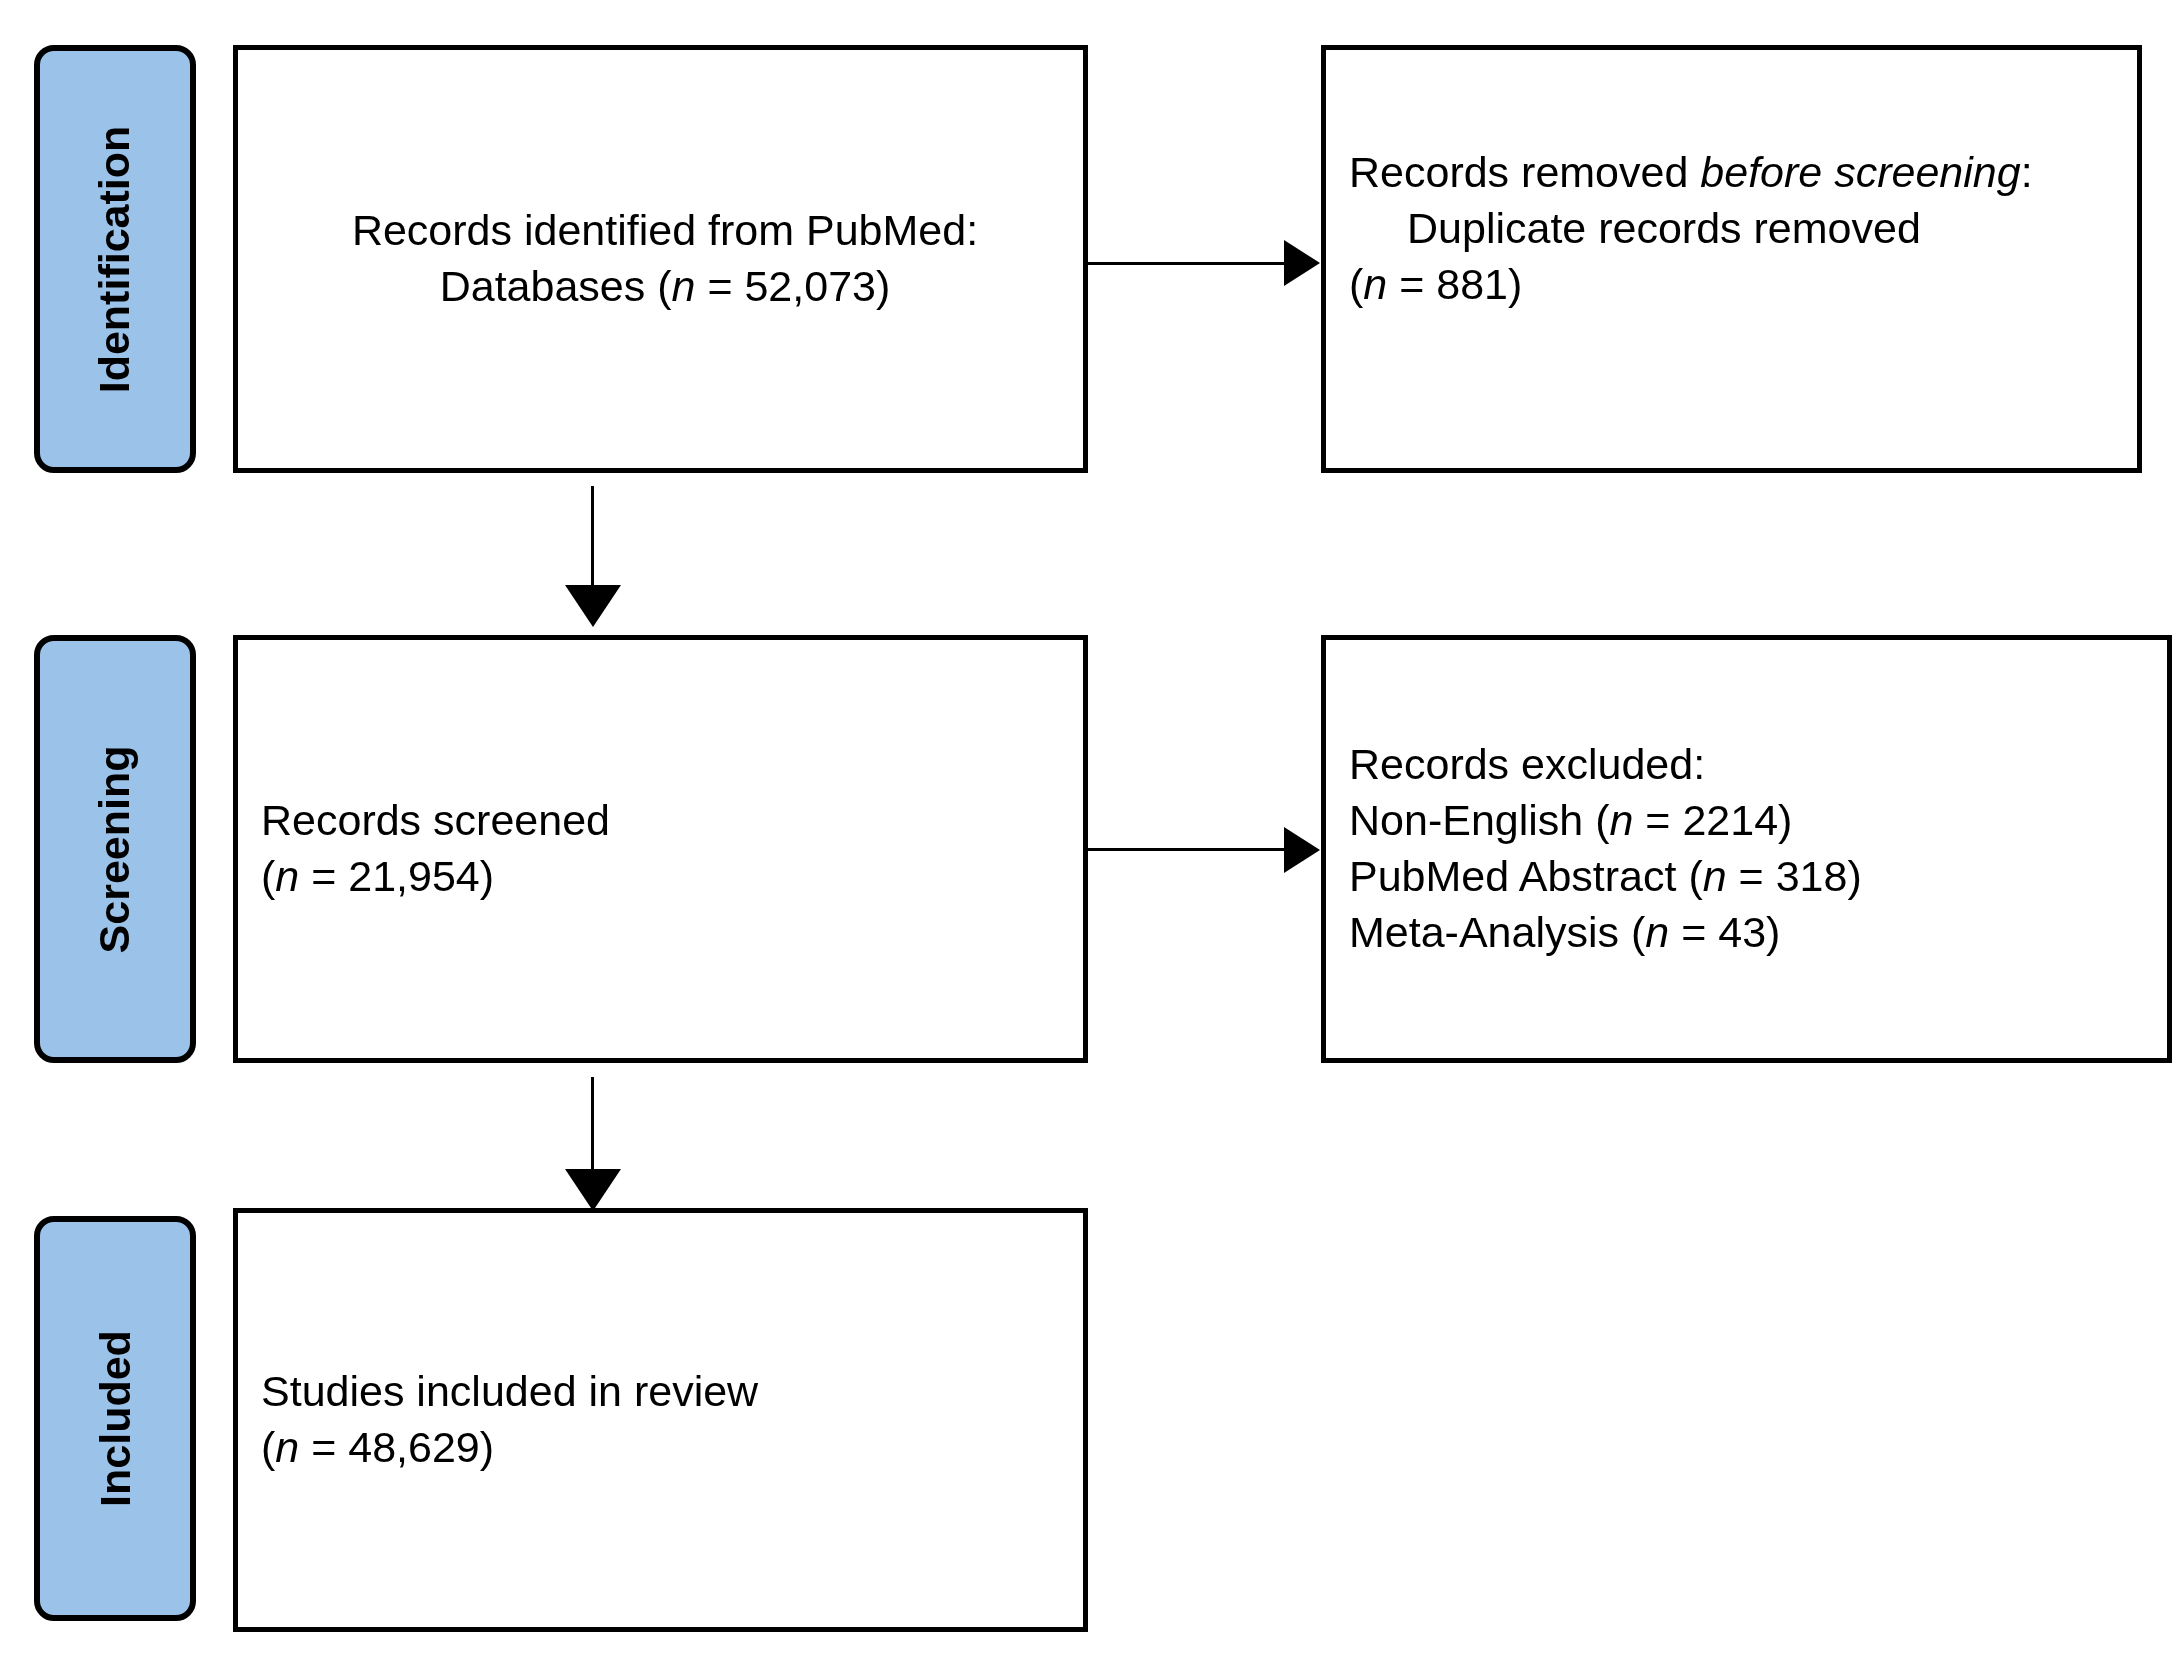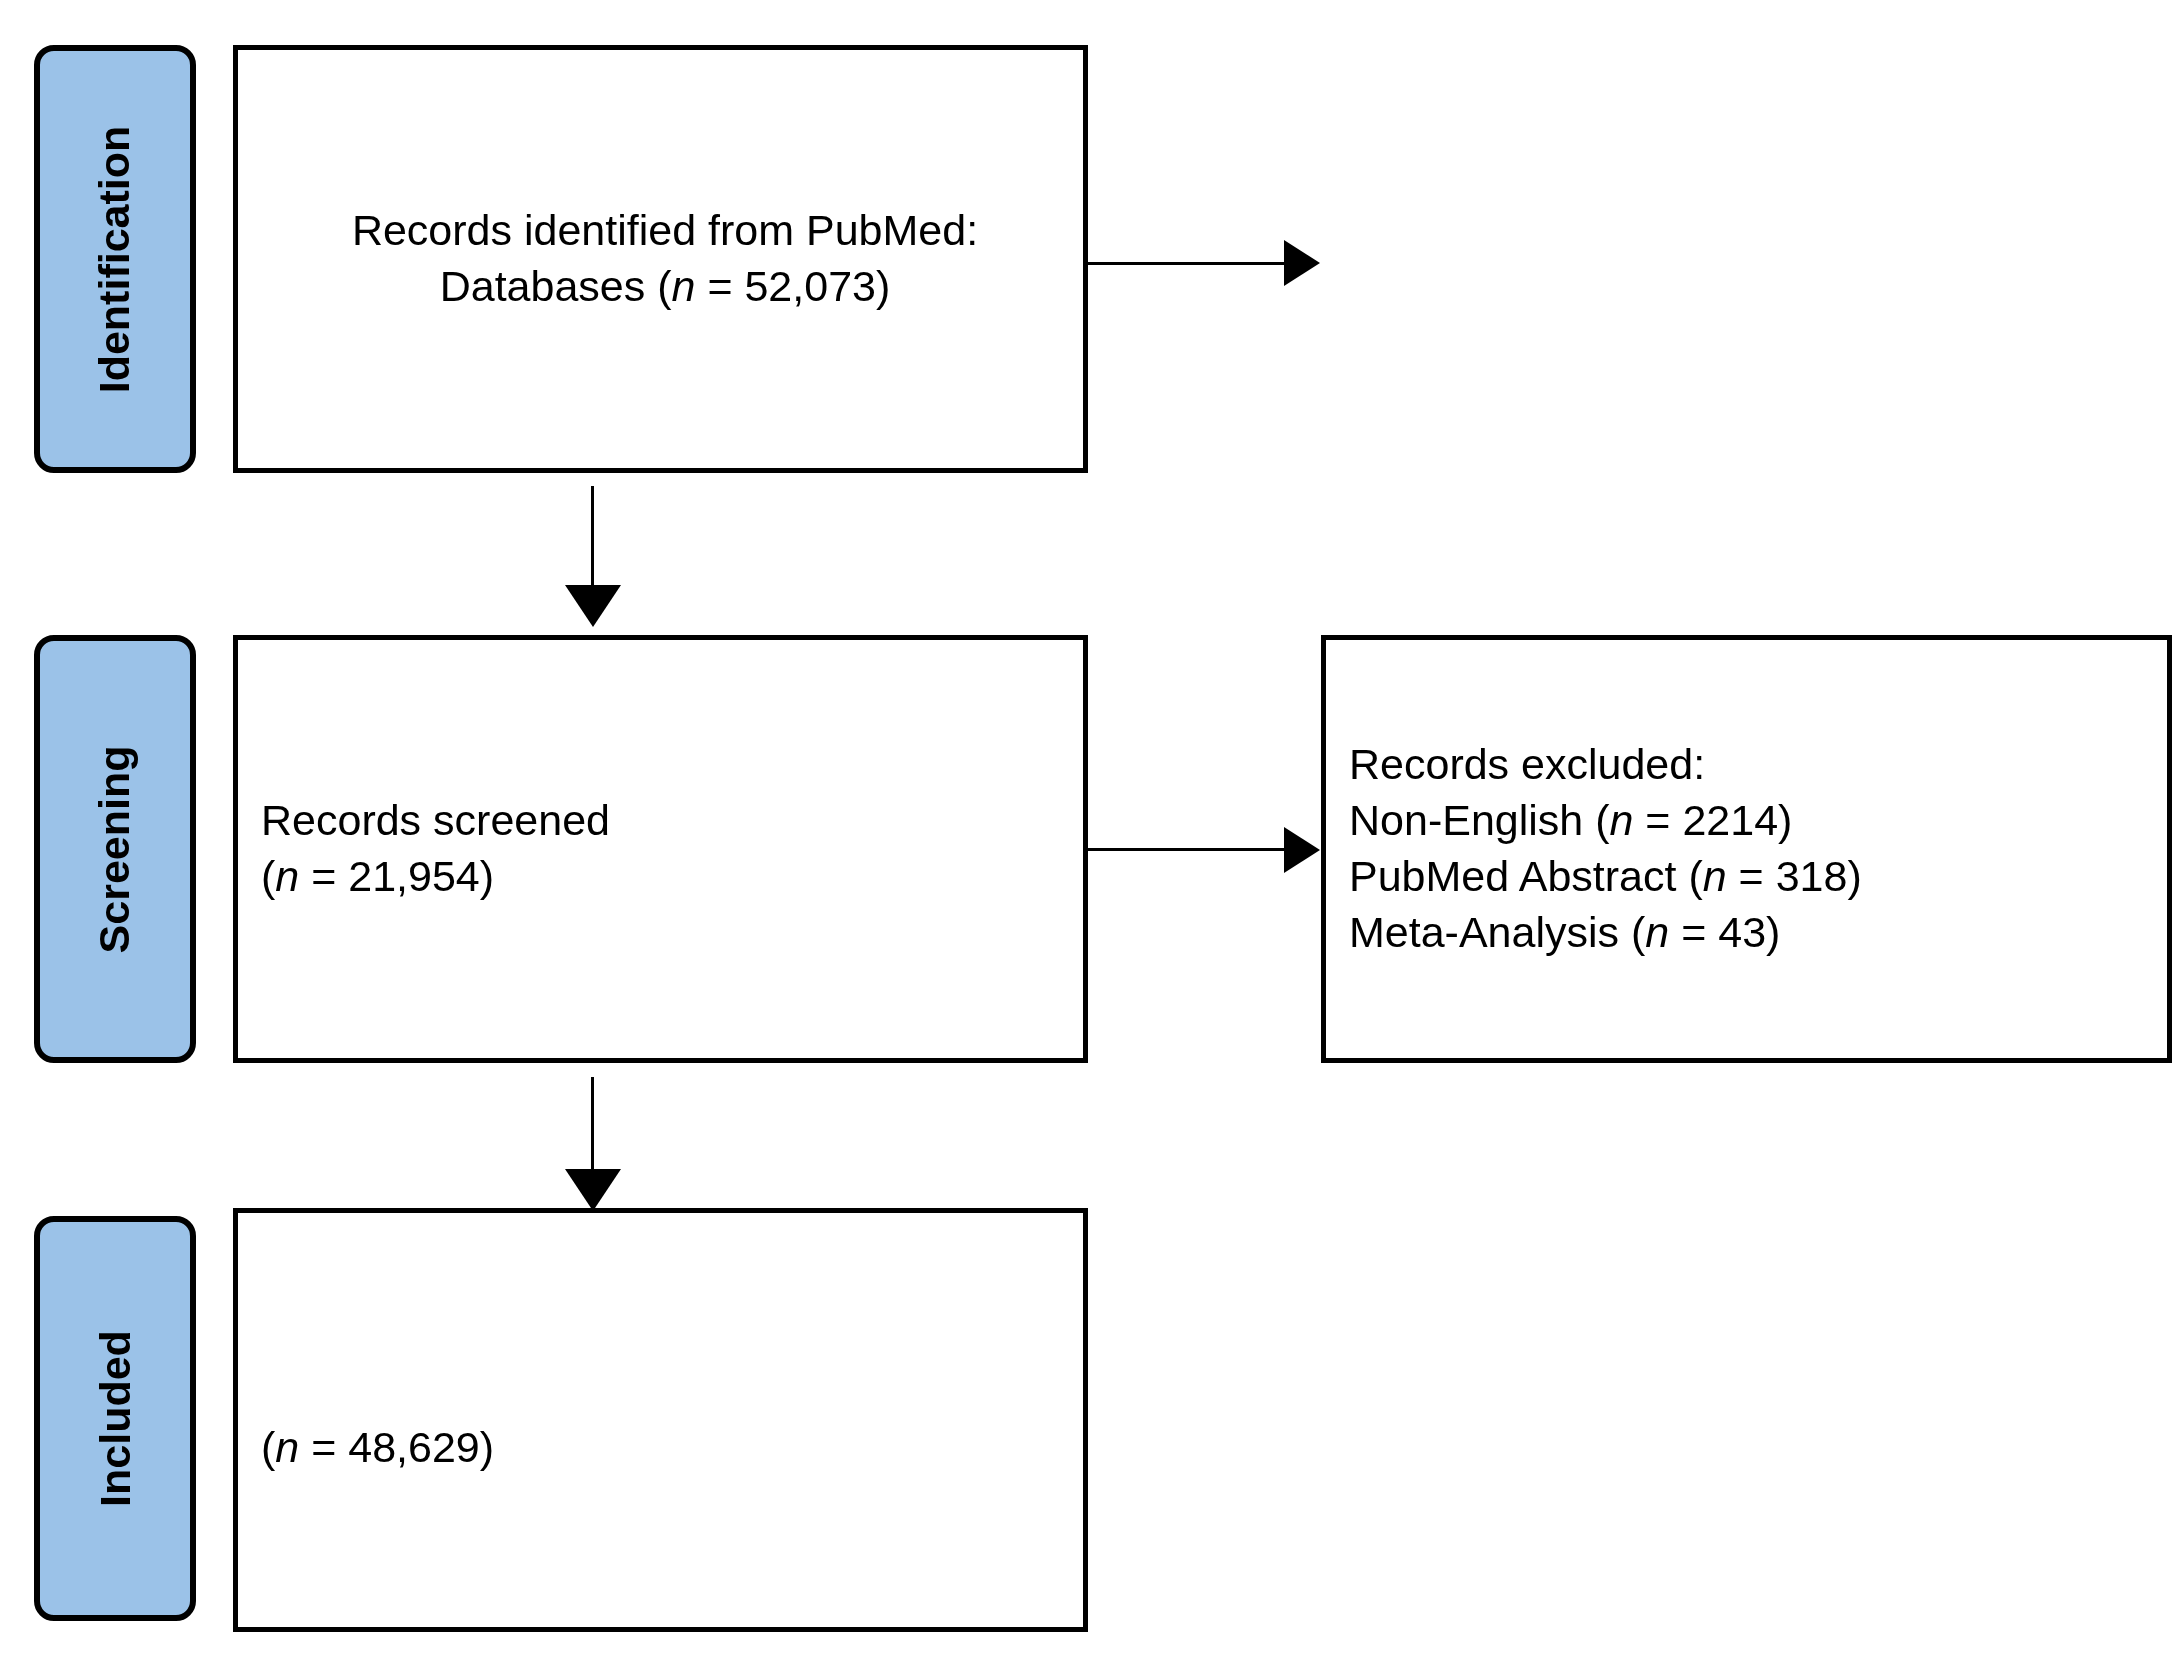--- a/index.html
+++ b/index.html
@@ -99,20 +99,27 @@
     <span class="stage-pill-label">Included</span>
   </div>
 
   <div class="flow-box" style="left:233px; top:45px; width:855px; height:428px;">
     <div class="box-text center">
       <span>Records identified from PubMed:</span><br>
       <span>Databases (</span><span class="ital">n</span><span> = 52,073)</span>
     </div>
   </div>
 
+  <div class="flow-box" style="left:1321px; top:45px; width:821px; height:428px;">
+    <div class="box-text left" style="position:relative; top:-30px;">
+      <span>Records removed </span><span class="ital">before screening</span><span>:</span><br>
+      <span class="indent">Duplicate records removed</span>
+      <span>(</span><span class="ital">n</span><span> = 881)</span>
+    </div>
+  </div>
 
   <div class="conn">
     <div class="h-line" style="left:1088px; top:262px; width:197px;"></div>
     <div class="arrow-right" style="left:1284px; top:240px;"></div>
   </div>
 
   <div class="conn">
     <div class="v-line" style="left:591px; top:486px; width:3.4px; height:108px;"></div>
     <div class="arrow-down" style="left:565px; top:585px;"></div>
   </div>
@@ -138,19 +145,19 @@
     <div class="arrow-right" style="left:1284px; top:827px;"></div>
   </div>
 
   <div class="conn">
     <div class="v-line" style="left:591px; top:1077px; width:3.4px; height:101px;"></div>
     <div class="arrow-down" style="left:565px; top:1169px;"></div>
   </div>
 
   <div class="flow-box" style="left:233px; top:1208px; width:855px; height:424px;">
     <div class="box-text left">
-      <br>
+      <span>Studies included in review</span><br>
       <span>(</span><span class="ital">n</span><span> = 48,629)</span>
     </div>
   </div>
 
 </div>
 
 
 </body></html>

